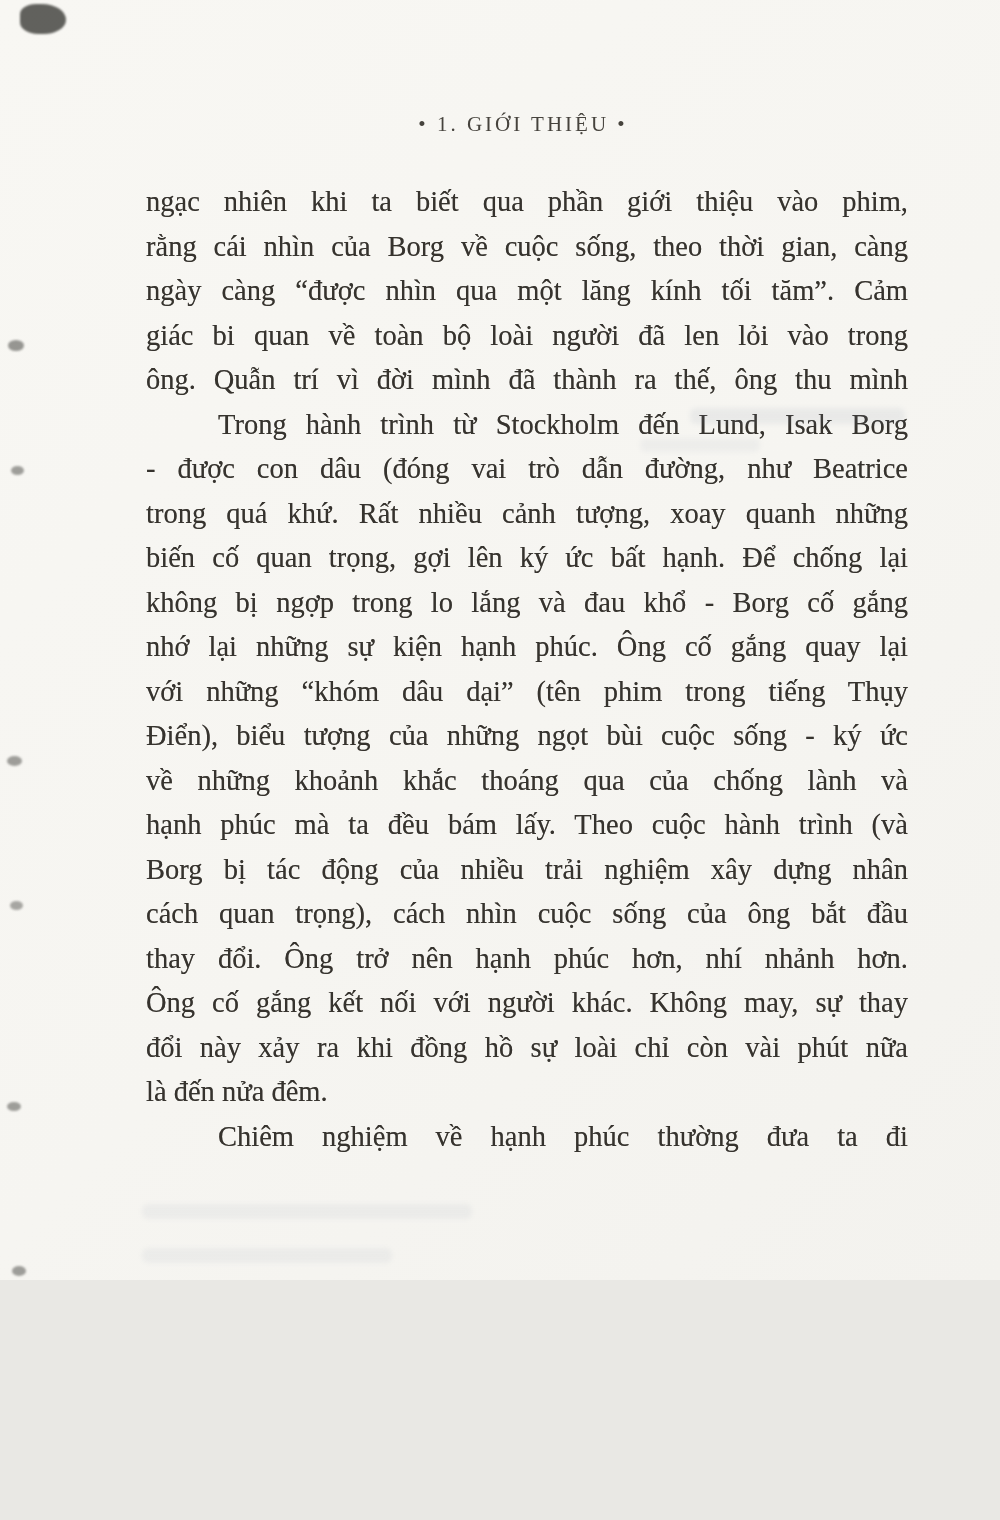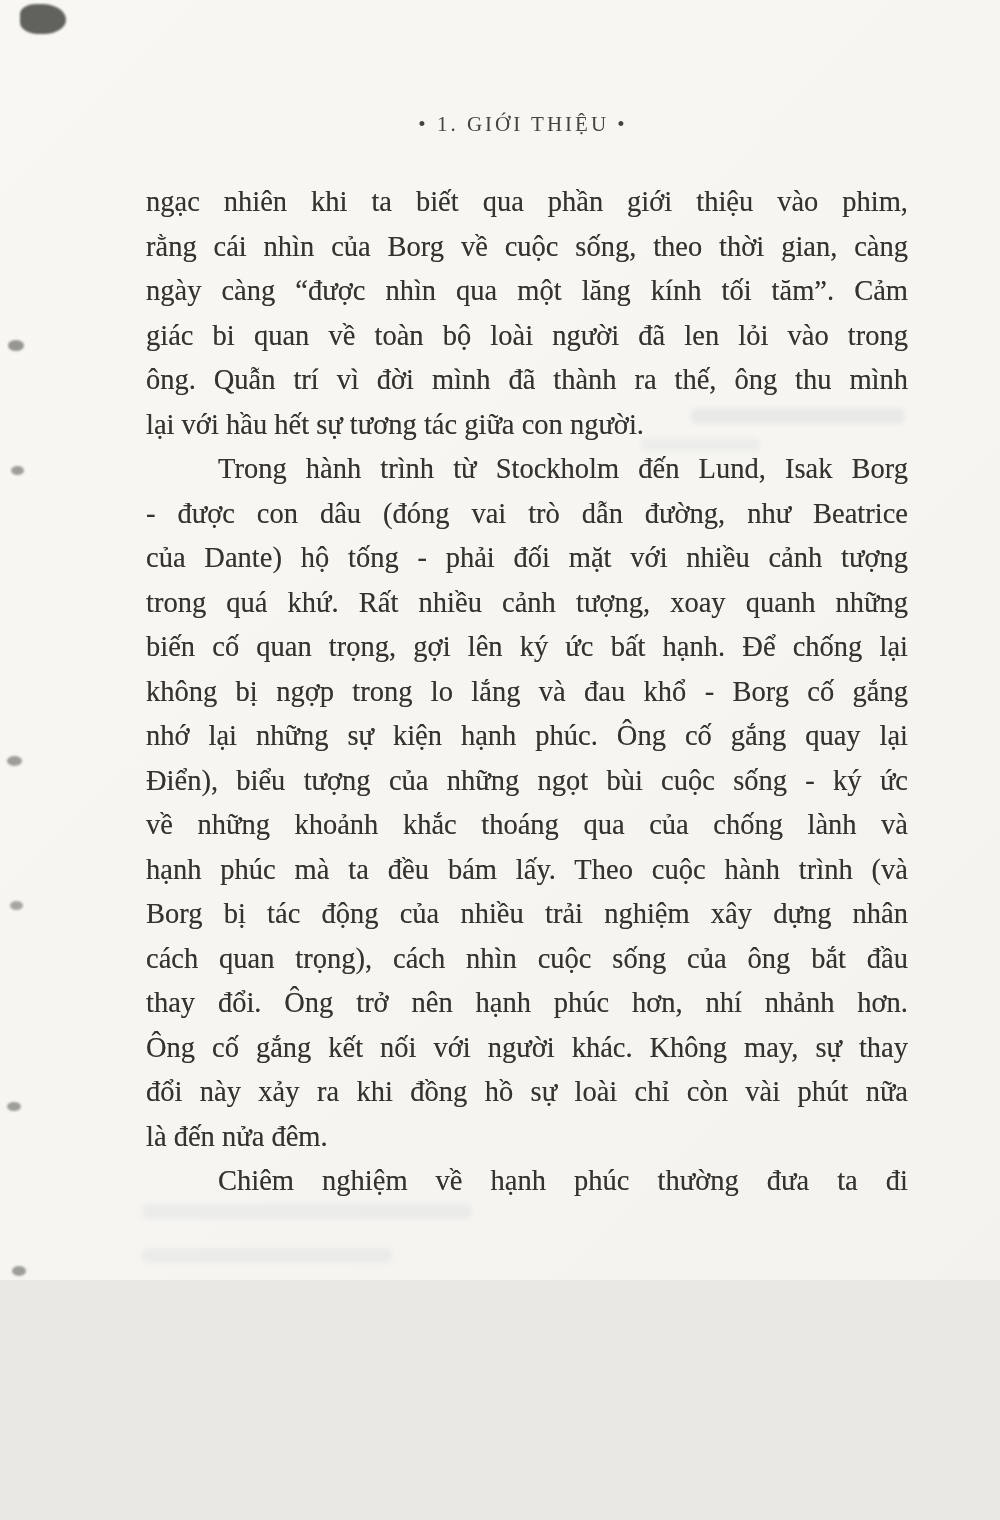--- a/index.html
+++ b/index.html
@@ -88,30 +88,29 @@
 
   <div class="running-header">• 1. GIỚI THIỆU •</div>
 
   <div class="body-text">
       <div class="para">
         <div class="line">ngạc nhiên khi ta biết qua phần giới thiệu vào phim,</div>
         <div class="line">rằng cái nhìn của Borg về cuộc sống, theo thời gian, càng</div>
         <div class="line">ngày càng “được nhìn qua một lăng kính tối tăm”. Cảm</div>
         <div class="line">giác bi quan về toàn bộ loài người đã len lỏi vào trong</div>
         <div class="line">ông. Quẫn trí vì đời mình đã thành ra thế, ông thu mình</div>
-        <div class="line last">lại với hầu hết sự tương tác giữa con người.</div>
       </div>
       <div class="para">
         <div class="line first">Trong hành trình từ Stockholm đến Lund, Isak Borg</div>
         <div class="line">- được con dâu (đóng vai trò dẫn đường, như Beatrice</div>
-        <div class="line">của Dante) hộ tống - phải đối mặt với nhiều cảnh tượng</div>
         <div class="line">trong quá khứ. Rất nhiều cảnh tượng, xoay quanh những</div>
         <div class="line">biến cố quan trọng, gợi lên ký ức bất hạnh. Để chống lại</div>
         <div class="line">không bị ngợp trong lo lắng và đau khổ - Borg cố gắng</div>
         <div class="line">nhớ lại những sự kiện hạnh phúc. Ông cố gắng quay lại</div>
+        <div class="line">với những “khóm dâu dại” (tên phim trong tiếng Thụy</div>
         <div class="line">Điển), biểu tượng của những ngọt bùi cuộc sống - ký ức</div>
         <div class="line">về những khoảnh khắc thoáng qua của chống lành và</div>
         <div class="line">hạnh phúc mà ta đều bám lấy. Theo cuộc hành trình (và</div>
         <div class="line">Borg bị tác động của nhiều trải nghiệm xây dựng nhân</div>
         <div class="line">cách quan trọng), cách nhìn cuộc sống của ông bắt đầu</div>
         <div class="line">thay đổi. Ông trở nên hạnh phúc hơn, nhí nhảnh hơn.</div>
         <div class="line">Ông cố gắng kết nối với người khác. Không may, sự thay</div>
         <div class="line">đổi này xảy ra khi đồng hồ sự loài chỉ còn vài phút nữa</div>
         <div class="line last">là đến nửa đêm.</div>
       </div>

